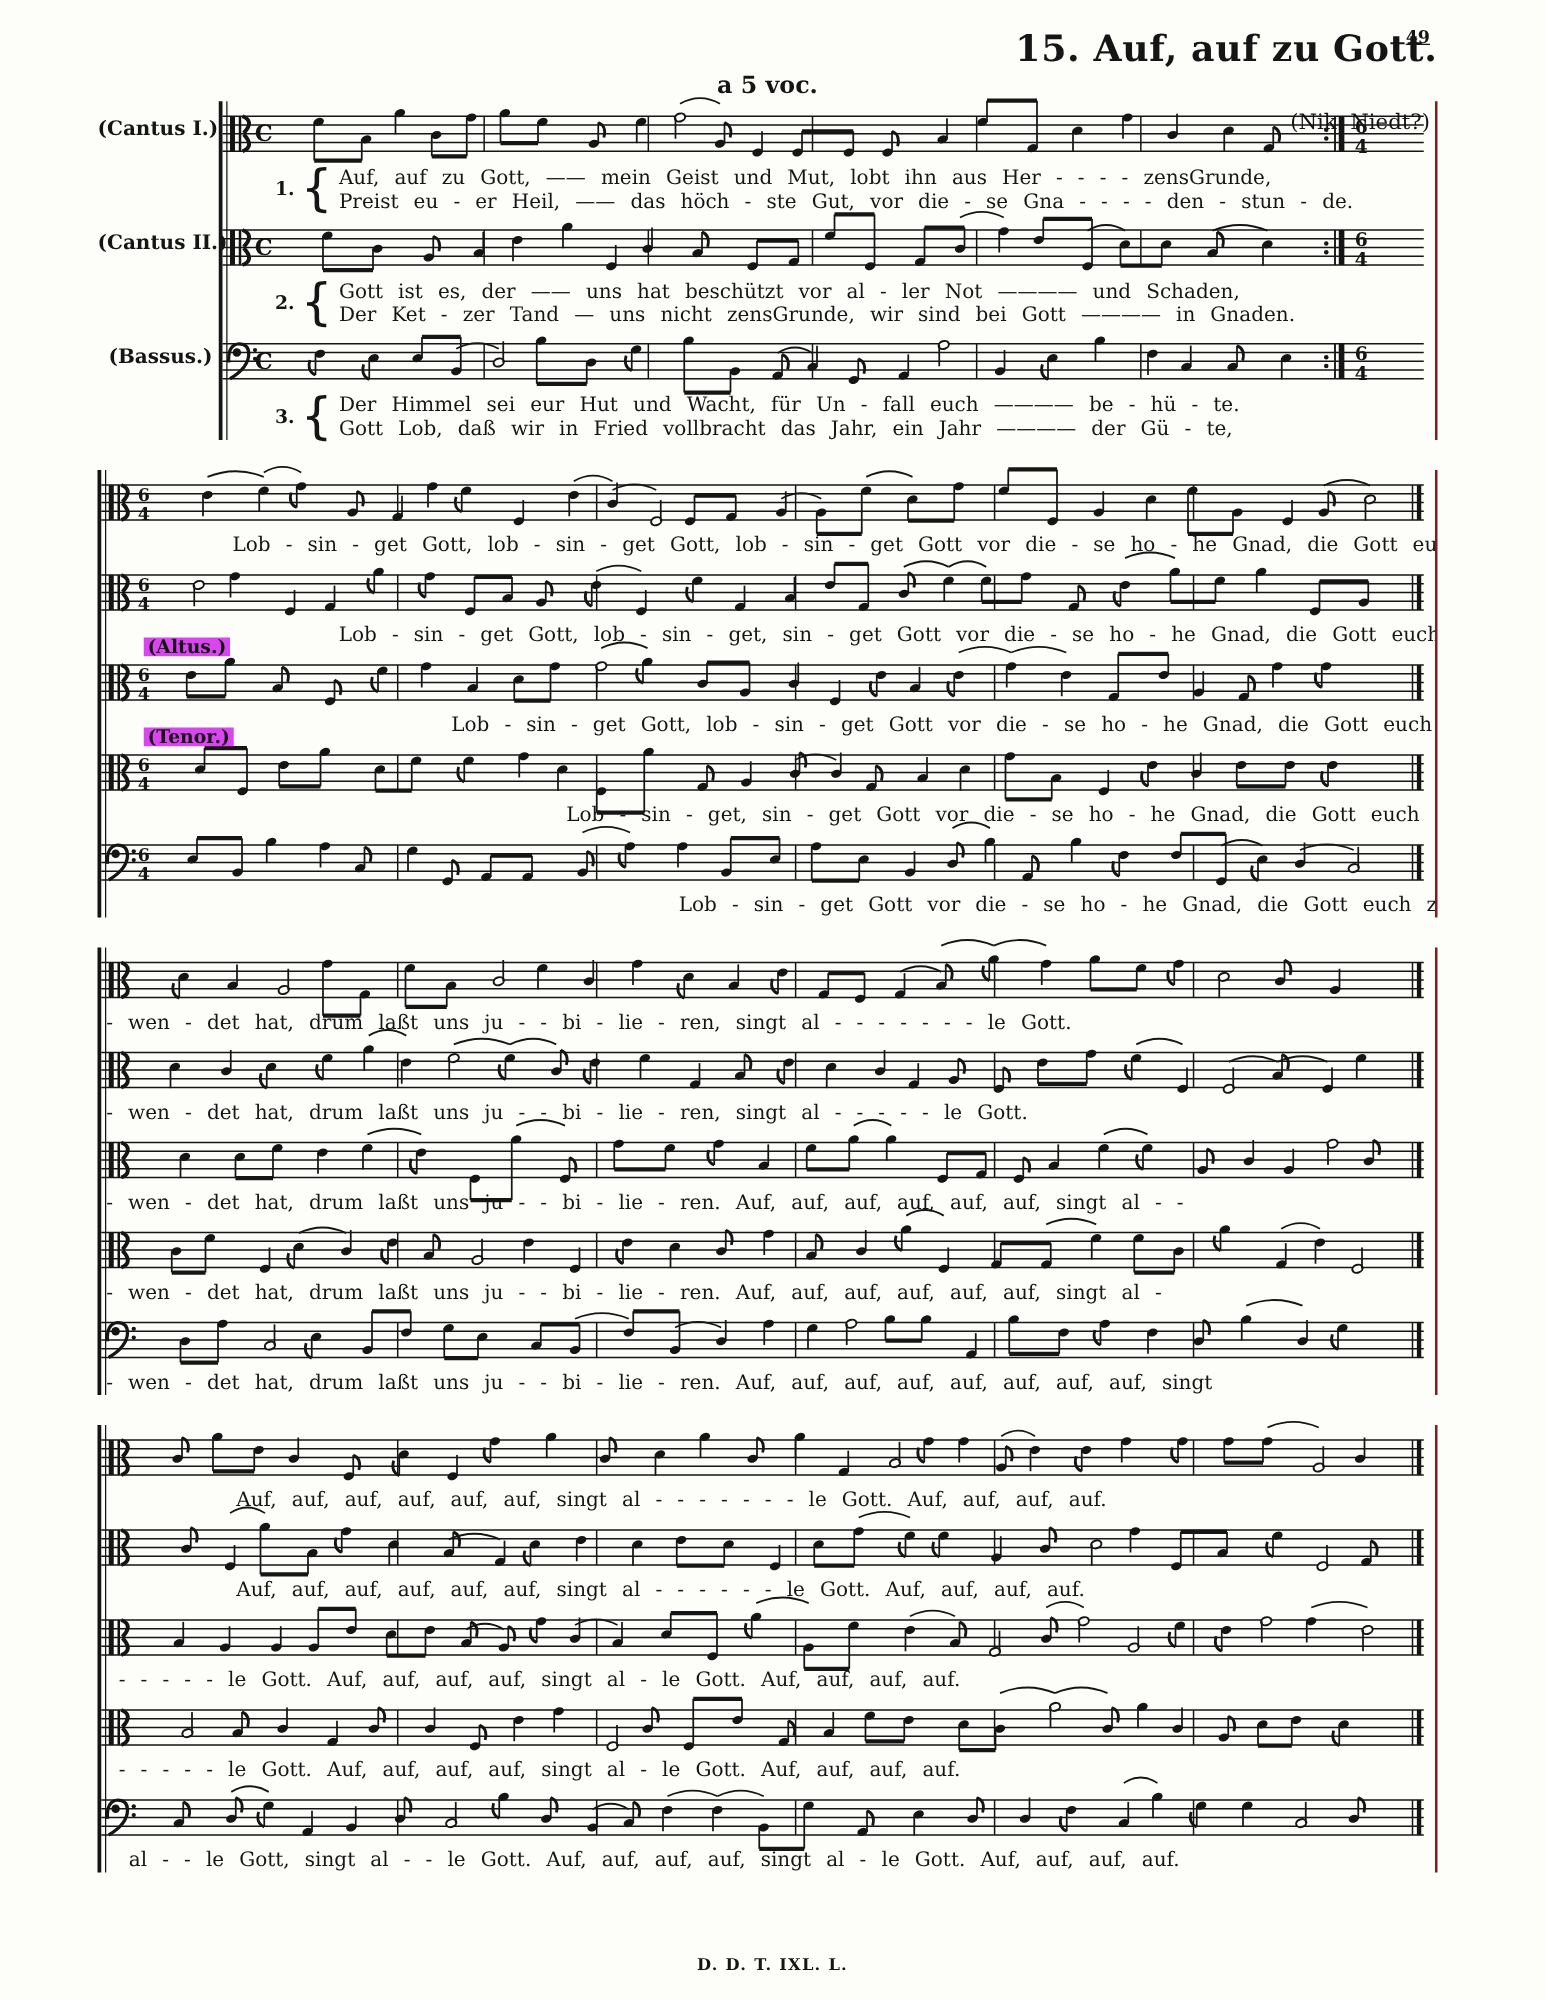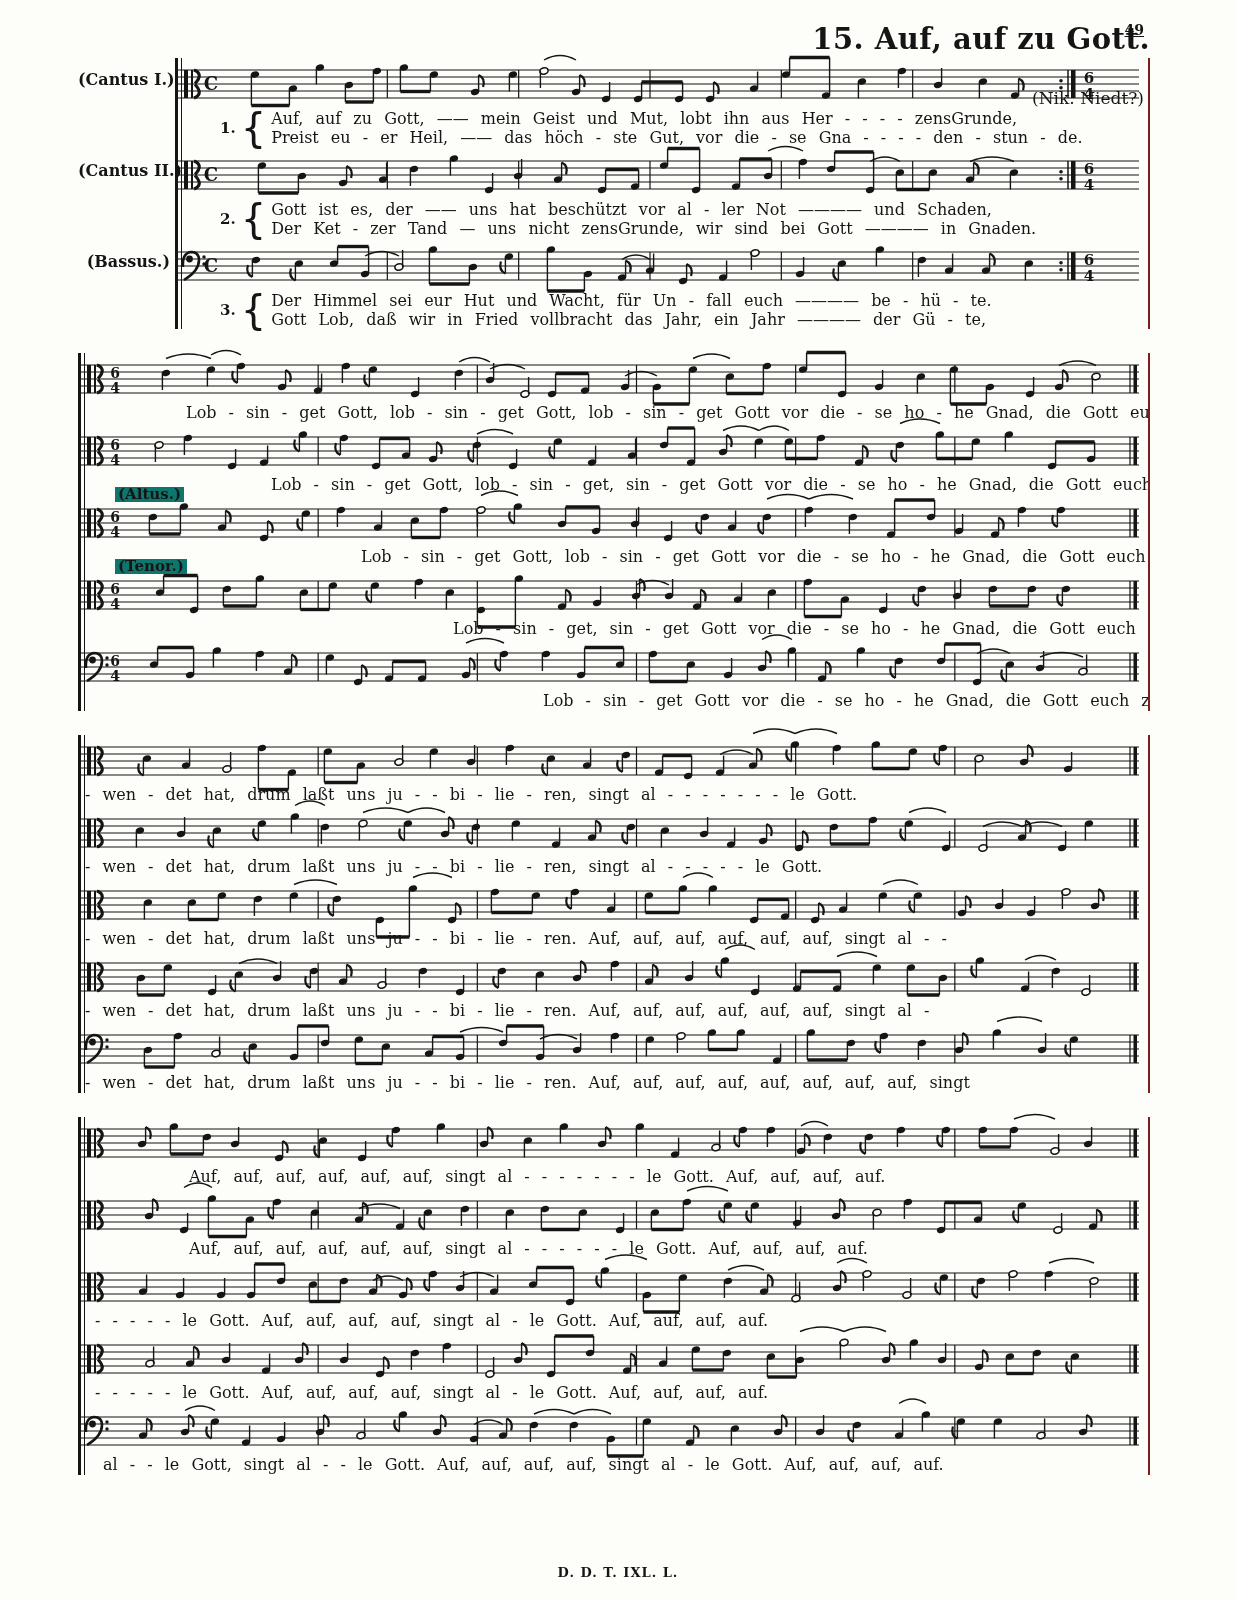--- a/index.html
+++ b/index.html
@@ -12,34 +12,35 @@
   .title{text-align:right;font-size:29px;font-weight:bold;margin:8px 0 0;letter-spacing:.5px;}
   .subtitle{text-align:center;font-size:19px;font-weight:bold;margin:1px 0 0;}
   .attribution{position:absolute;top:88px;right:92px;font-size:17px;}
   .systems{margin-top:2px;}
   .system{position:relative;border-left:3px solid #151515;border-right:2px solid #7f1d1d;margin-bottom:24px;}
   .system .innerline{position:absolute;left:3px;top:0;bottom:0;width:1px;background:#151515;}
   .system.first{margin-left:97px;}
   .stave{position:relative;margin-bottom:2px;}
   .stave svg{display:block;overflow:visible;}
   .gutter-label{position:absolute;left:-100px;width:92px;text-align:right;top:12px;font-size:16px;font-weight:bold;white-space:nowrap;}
-  .overlay-label{position:absolute;left:34px;top:-10px;font-size:15px;font-weight:bold;background:#0f766e;padding:0 3px;z-index:2;line-height:15px;}
+  .overlay-label{position:absolute;left:34px;top:-10px;font-size:15px;font-weight:bold;background:#d946ef;padding:0 3px;z-index:2;line-height:15px;}
   .lyrics{font-size:16px;font-weight:normal;line-height:20px;word-spacing:7px;white-space:nowrap;overflow:hidden;}
   .verse-row{display:flex;align-items:center;gap:5px;margin-top:1px;}
   .verse-num{font-size:15px;font-weight:bold;}
   .brace{font-size:40px;font-weight:400;line-height:34px;font-family:"DejaVu Sans", sans-serif;}
   .verse-lines .lyrics{line-height:19px;}
   .footer{position:absolute;bottom:20px;left:0;right:0;text-align:center;font-size:13px;font-weight:bold;letter-spacing:1px;margin-top:22px;}
 </style>
 </head>
 <body>
 
 <div class="page">
   <div class="pagenum">49</div>
   <div class="title">15. Auf, auf zu Gott.</div>
+  <div class="subtitle">a 5 voc.</div>
   <div class="attribution">(Nik. Niedt?)</div>
   <div class="systems">
       <div class="system first">
         <div class="innerline"></div>
         <div class="stave">
           <div class="gutter-label">(Cantus I.)</div>
           <svg width="961" height="50">
             <line x1="0" y1="12" x2="961" y2="12" stroke="#151515" stroke-width="1.1"></line>
             <line x1="0" y1="19" x2="961" y2="19" stroke="#151515" stroke-width="1.1"></line>
             <line x1="0" y1="26" x2="961" y2="26" stroke="#151515" stroke-width="1.1"></line>

